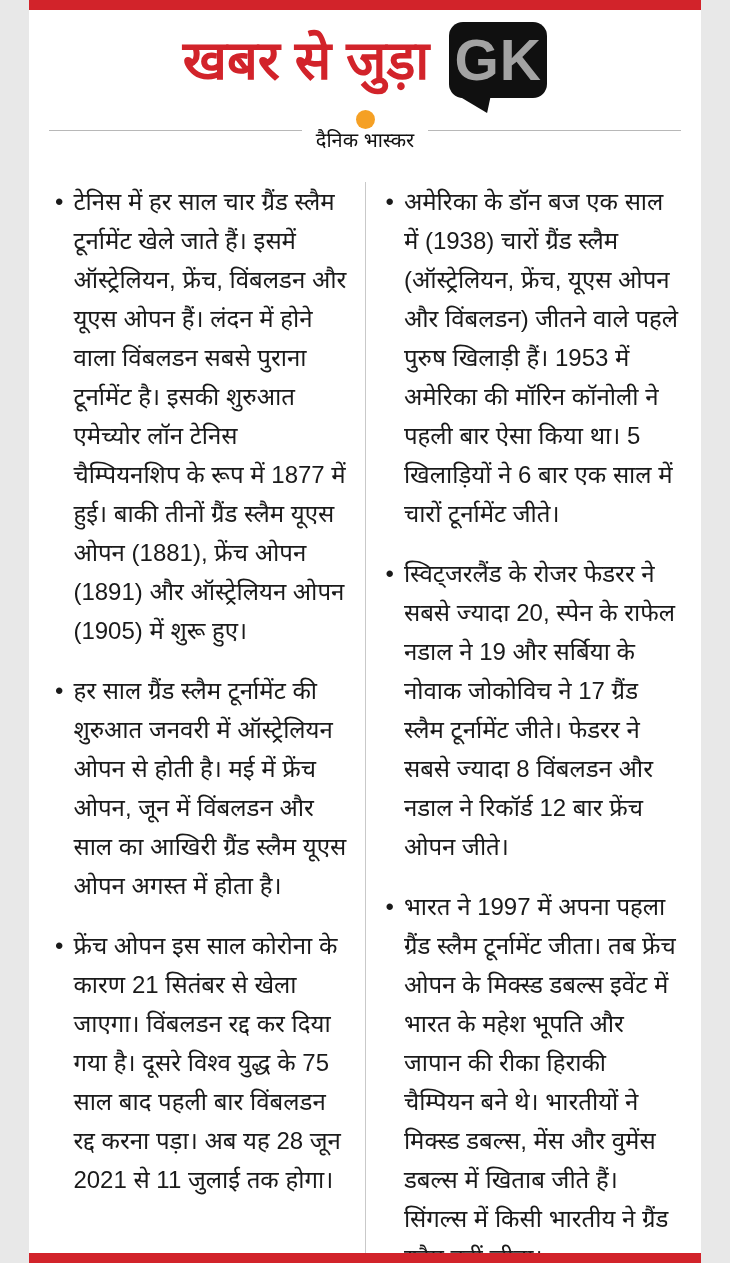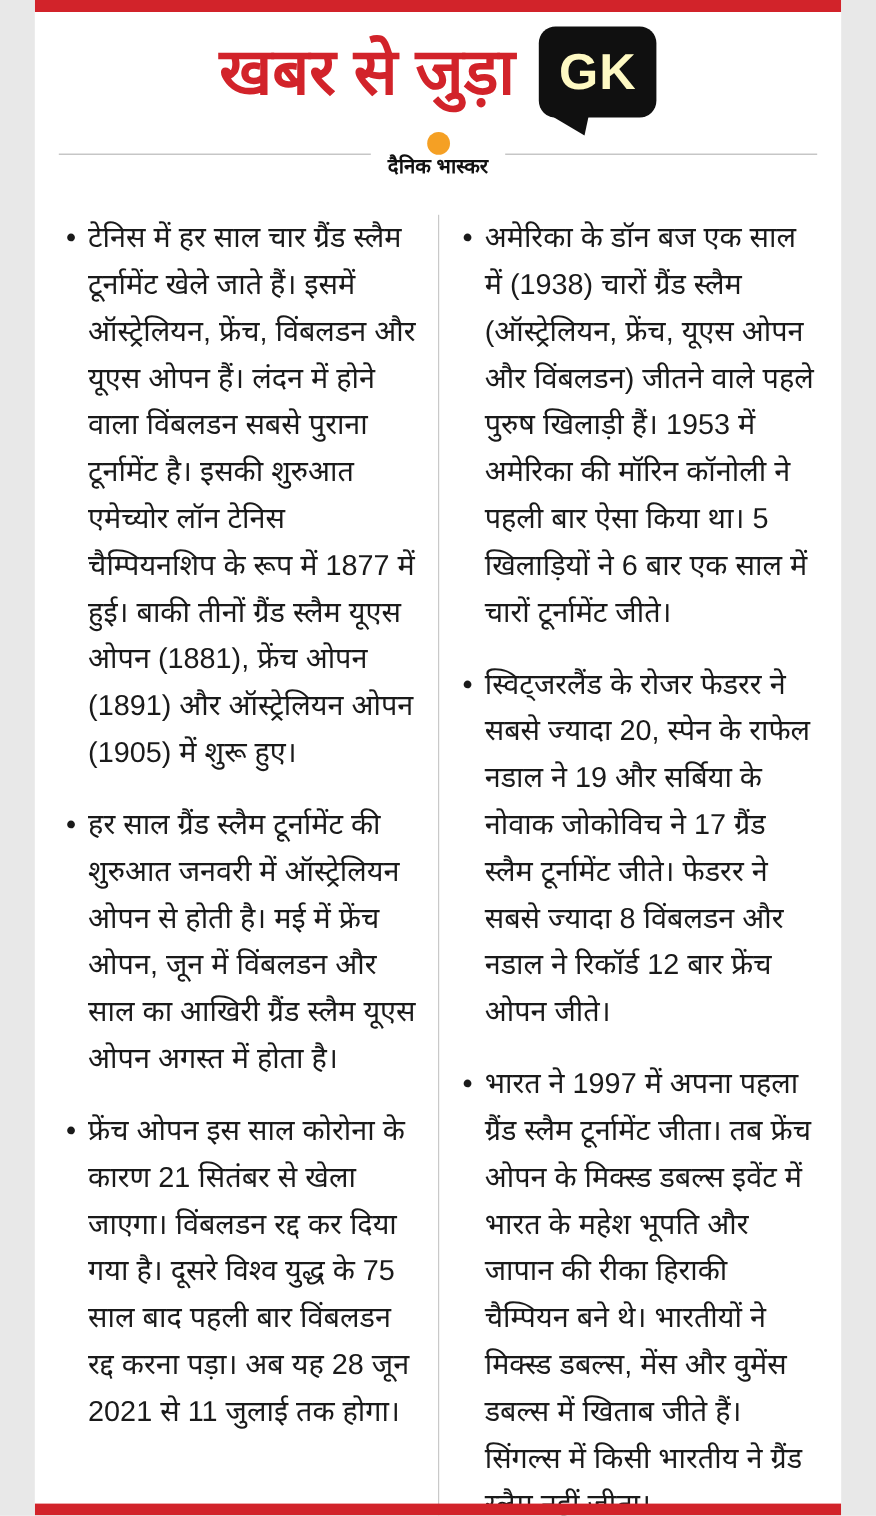--- a/index.html
+++ b/index.html
@@ -39,23 +39,23 @@
     position: relative;
     width: 98px;
     height: 76px;
     background: #101010;
     border-radius: 14px;
     display: flex;
     align-items: center;
     justify-content: center;
   }
   .gk-badge .gk-text {
-    color: #fef9c3;
+    color: #a3a3a3;
     font-weight: bold;
-    font-size: 42px;
+    font-size: 57px;
     letter-spacing: 1px;
   }
   .gk-tail {
     position: absolute;
     left: 6px;
     bottom: -15px;
     width: 0; height: 0;
     border-top: 18px solid #101010;
     border-left: 34px solid transparent;
     transform: skewX(-12deg);
@@ -76,22 +76,22 @@
     align-items: center;
   }
   .sun-dot {
     width: 19px;
     height: 19px;
     border-radius: 50%;
     background: #f5a024;
     margin-bottom: 1px;
   }
   .masthead-name {
-    font-weight: bold;
-    font-size: 17px;
+    font-weight: normal;
+    font-size: 20px;
     color: #111111;
     line-height: 1;
   }
 
   
   .intro {
     width: 660px;
     margin: 22px auto 0 auto;
     text-align: center;
     font-weight: bold;

